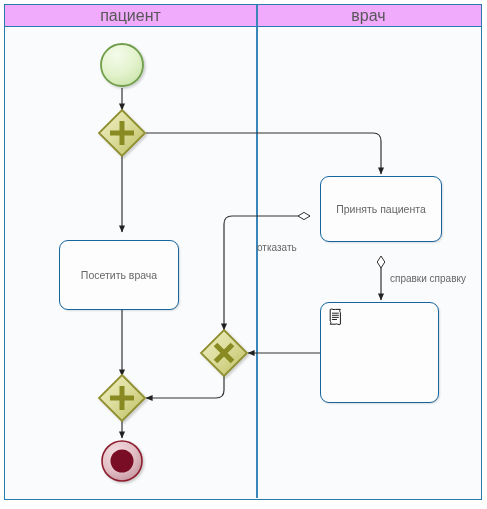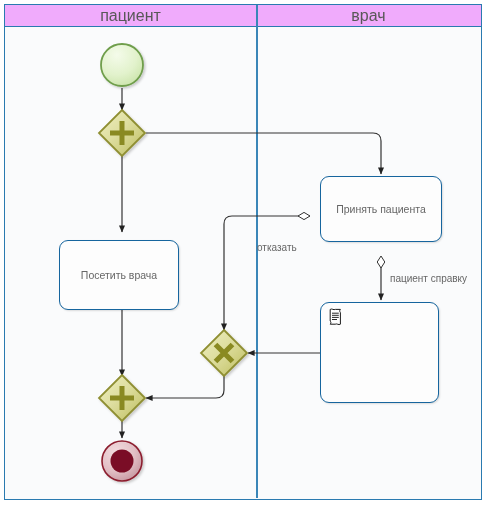--- a/index.html
+++ b/index.html
@@ -211,16 +211,16 @@
       <path d="M5.4,5.2 L11.4,5.2 M5.4,7.3 L11.4,7.3
                M5.4,9.4 L11.4,9.4 M5.4,11.5 L9.6,11.5" stroke="#1a1a1a" stroke-width="0.95" stroke-linecap="round"></path>
     </svg>
   </div>
 
   <div class="edge-label" id="label-reject" style="left:257px; top:225px;">
     <span>отказать</span>
   </div>
 
   <div class="edge-label" id="label-issue" style="left:390px; top:256px;">
-    <span>пациент справку</span>
+    <span>справки справку</span>
   </div>
 
 </div>
 
 </body></html>

